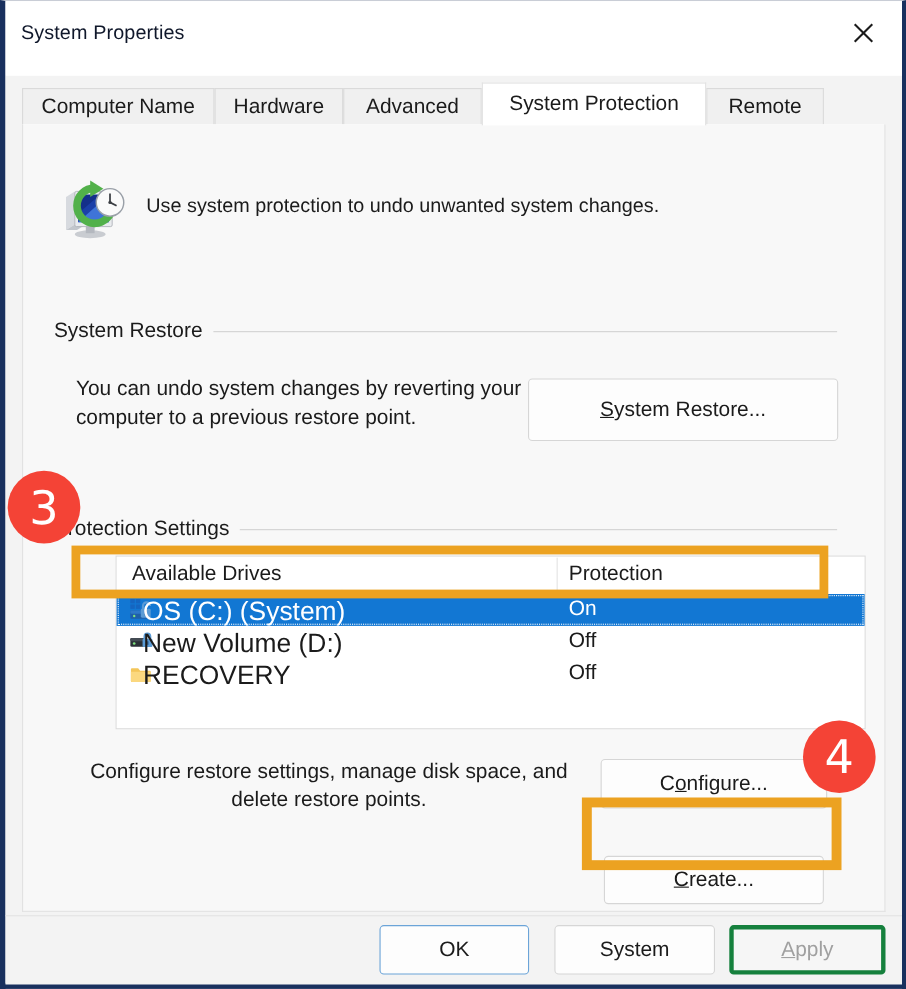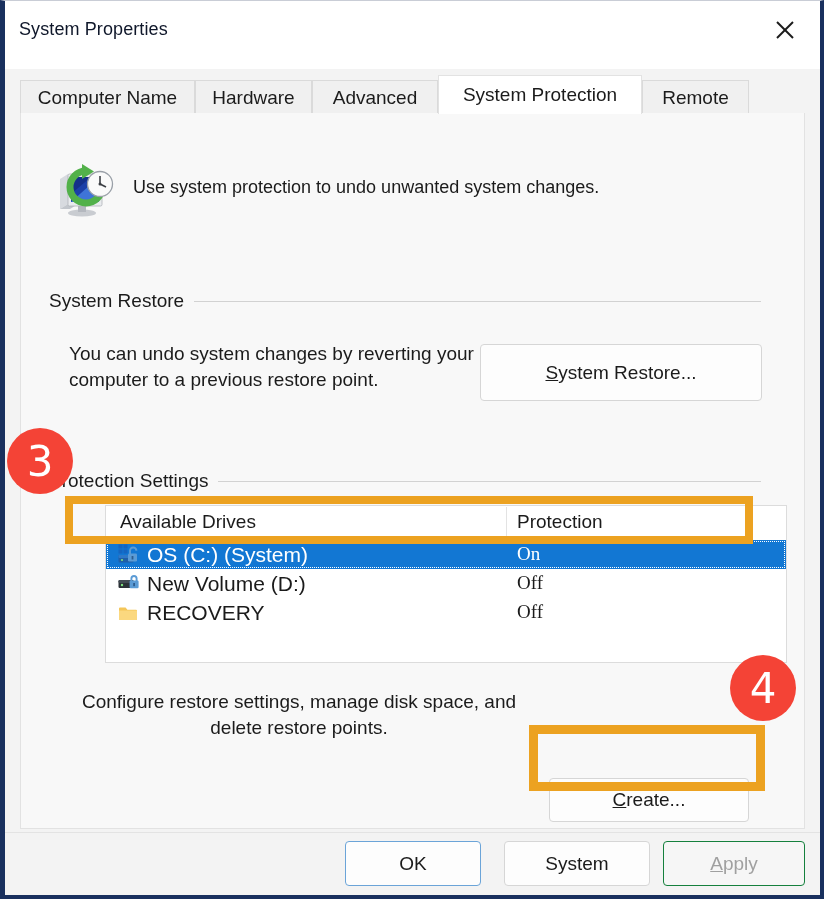--- a/index.html
+++ b/index.html
@@ -172,21 +172,21 @@
     font-size: 19px;
     color: #1b1b1b;
     white-space: nowrap;
     cursor: default;
   }
   .btn.default {
     border: 1px solid #6ba4d8;
   }
   .btn.disabled {
     color: #a0a0a0;
-    border: 1px solid #15803d;
+    border: 4px solid #15803d;
     background: #f6f6f6;
   }
   .accel { text-decoration: underline; }
 
   #btn-system-restore { left: 459px; top: 231px; width: 282px; height: 57px; }
   #btn-configure      { left: 525px; top: 577px; width: 206px; height: 45px; }
   #btn-create         { left: 528px; top: 665px; width: 200px; height: 44px; }
 
   
   #drive-listbox {
@@ -227,33 +227,32 @@
     width: 100%; height: 29px;
     cursor: default;
   }
   .drive-row .drive-icon {
     position: absolute;
     left: 12px; top: 4px;
     width: 24px; height: 22px;
   }
   .drive-row .drive-name {
     position: absolute;
-    left: 41px; top: 3px;
-    font-size: 21px;
+    left: 24px; top: 3px;
+    font-size: 24px;
     color: #1b1b1b;
     white-space: nowrap;
     text-align: right;
   }
   .drive-row .drive-protection {
     position: absolute;
     left: 411px; top: 3px;
     font-size: 19px;
     color: #1b1b1b;
     white-space: nowrap;
-    font-family: Liberation Serif, serif;
   }
   .drive-row.selected {
     background: #1277d3;
     outline: 1px dotted #ffffff;
     outline-offset: -2px;
   }
   .drive-row.selected .drive-name,
   .drive-row.selected .drive-protection { color: #ffffff; }
 
   #row-0 { top: 34px; }
@@ -434,20 +433,23 @@
               <path d="M1 5.5 h6.6 l1.8 2.2 h8.6 a1 1 0 0 1 1 1 v8.3 a1 1 0 0 1 -1 1 h-16 a1 1 0 0 1 -1 -1 v-10.5 a1 1 0 0 1 1 -1 z" fill="#f4c659"></path>
               <path d="M1 8.6 h18 v8.4 a1 1 0 0 1 -1 1 h-16 a1 1 0 0 1 -1 -1 z" fill="#fbd87f"></path>
             </svg>
           </span>
           <span class="drive-name">RECOVERY</span>
           <span class="drive-protection">Off</span>
         </div>
       </div>
 
       <div class="body-text" id="configure-desc">Configure restore settings, manage disk space, and delete restore points.</div>
+      <div class="btn" id="btn-configure">
+        <span><span>C</span><span class="accel">o</span><span>nfigure...</span></span>
+      </div>
 
       <div class="btn" id="btn-create">
         <span><span class="accel">C</span><span>reate...</span></span>
       </div>
 
     </div>
 
     <div id="footer-divider"></div>
     <div class="btn default" id="btn-ok">
       <span>OK</span>

